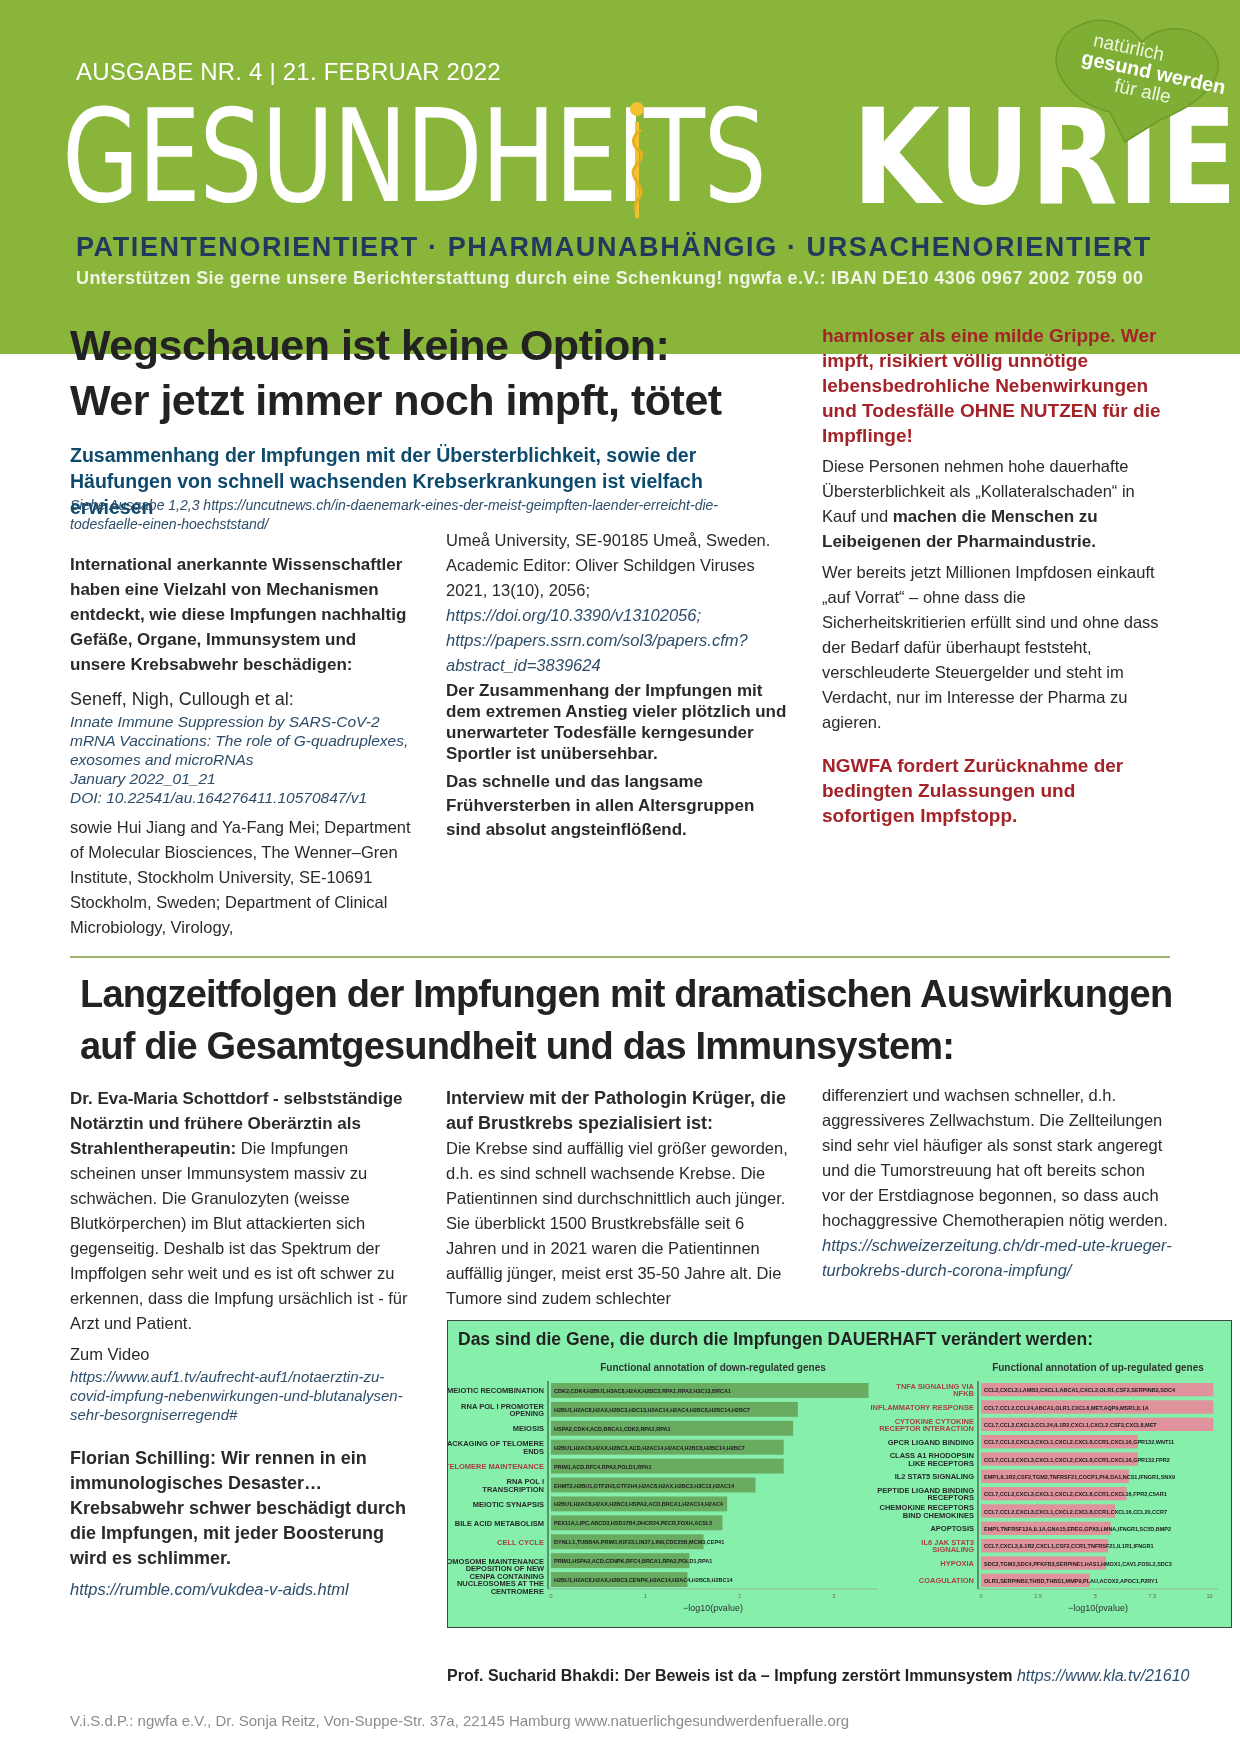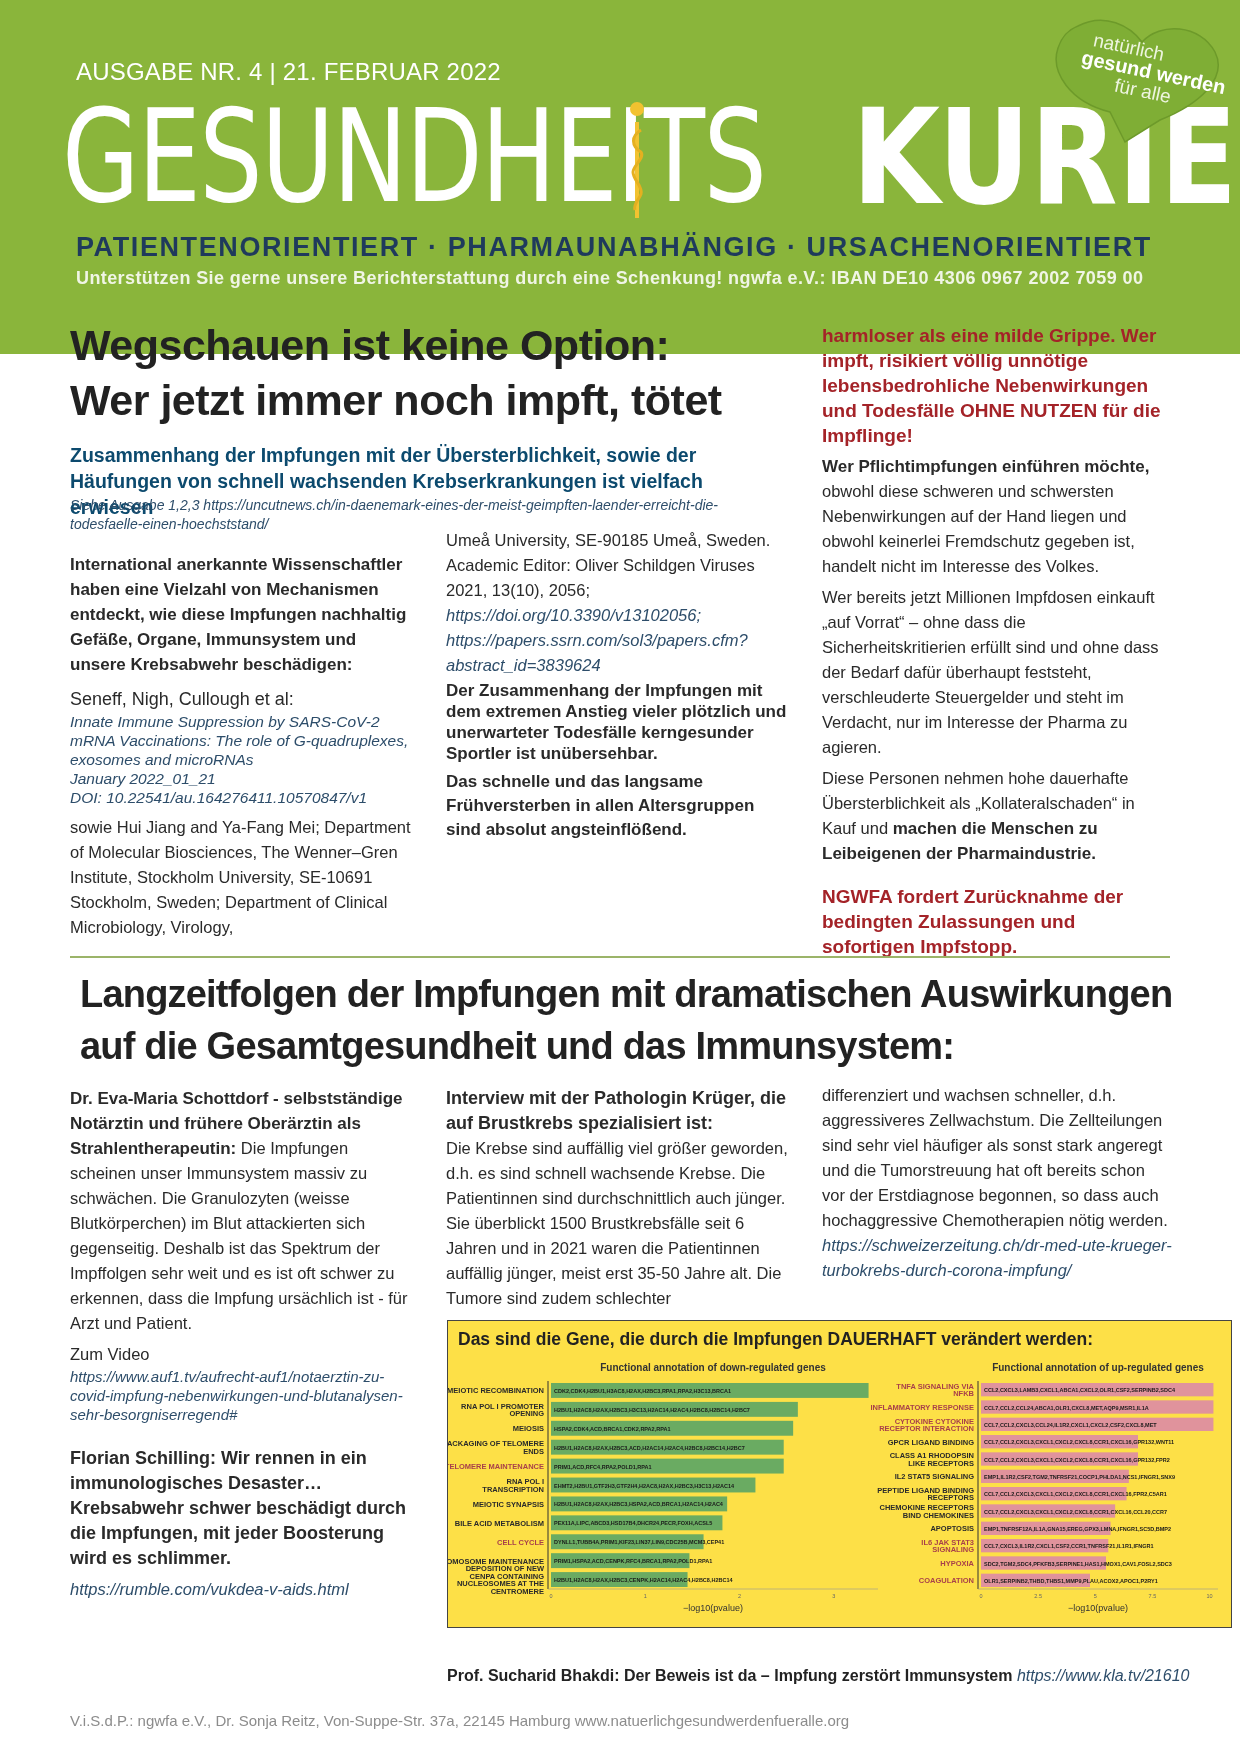--- a/index.html
+++ b/index.html
@@ -21,21 +21,21 @@
   .col { position: absolute; font-size: 16.5px; line-height: 25px; color: #2a2a2a; }
   .col p { margin-bottom: 6px; }
   .bb { font-weight: 700; font-size: 17px; line-height: 25px; }
   .red { color: #a42328; font-weight: 700; font-size: 19px; line-height: 25px; }
   .link { font-style: italic; color: #2d4d6a; }
   .cite { font-style: italic; color: #2d4d6a; font-size: 15.5px; line-height: 19px; }
 
   .rule { position: absolute; left: 70px; top: 956px; width: 1100px; height: 2px; background: #9bb469; }
   .h2 { position: absolute; left: 80px; top: 968px; width: 1120px; font-size: 38px; font-weight: 700; line-height: 52px; color: #222; letter-spacing: -0.8px; }
 
-  .genebox { position: absolute; left: 447px; top: 1320px; width: 785px; height: 308px; border: 1.5px solid #444; background: #fde047; }
+  .genebox { position: absolute; left: 447px; top: 1320px; width: 785px; height: 308px; border: 1.5px solid #444; background: #86efac; }
   .genebox-title { position: absolute; left: 10px; top: 8px; font-size: 17.5px; font-weight: 700; color: #222; white-space: nowrap; }
   .caption { position: absolute; left: 447px; top: 1667px; font-size: 16px; font-weight: 700; color: #222; white-space: nowrap; }
   .caption .link { font-weight: 400; text-align: right; }
   .footer { position: absolute; left: 70px; top: 1712px; font-size: 15px; color: #8c8c8c; white-space: nowrap; }
   svg text { font-family: "Liberation Sans", sans-serif; }
 </style>
 </head>
 <body>
 
 <div class="header">
@@ -78,23 +78,22 @@
 </div>
 
 <div class="col" style="left:446px; top:528px; width:345px;">
   <p style="margin-bottom:2px;"><span>Umeå University, SE-90185 Umeå, Sweden. Academic Editor: Oliver Schildgen  Viruses 2021, 13(10), 2056;</span> <span class="link">https://doi.org/10.3390/v13102056; https://papers.ssrn.com/sol3/papers.cfm?abstract_id=3839624</span></p>
   <p class="bb" style="line-height:21px;">Der Zusammenhang der Impfungen mit dem extremen Anstieg vieler plötzlich und unerwarteter Todesfälle kerngesunder Sportler ist unübersehbar.</p>
   <p class="bb" style="line-height:24px;">Das schnelle und das langsame Frühversterben in allen Altersgruppen sind absolut angsteinflößend.</p>
 </div>
 
 <div class="col" style="left:822px; top:323px; width:350px;">
   <p class="red">harmloser als eine milde Grippe. Wer impft, risikiert völlig unnötige lebensbedrohliche Nebenwirkungen und Todesfälle OHNE NUTZEN für die Impflinge!</p>
-  <p><span class="bb">Wer Pflichtimpfungen einführen möchte,</span><span> obwohl diese schweren und  schwersten Nebenwirkungen auf der Hand liegen und obwohl keinerlei Fremdschutz gegeben ist, handelt nicht im Interesse des Volkes.</span></p>
+  <p><span>Diese Personen nehmen hohe dauerhafte Übersterblichkeit als „Kollateralschaden“ in Kauf und </span><span class="bb">machen die Menschen zu Leibeigenen der Pharmaindustrie.</span></p>
   <p>Wer bereits jetzt Millionen Impfdosen einkauft „auf Vorrat“ – ohne dass die Sicherheitskritierien erfüllt sind und ohne dass der Bedarf dafür überhaupt feststeht, verschleuderte Steuergelder und steht im Verdacht, nur im Interesse der Pharma zu agieren.</p>
-  <p><span>Diese Personen nehmen hohe dauerhafte Übersterblichkeit als „Kollateralschaden“ in Kauf und </span><span class="bb">machen die Menschen zu Leibeigenen der Pharmaindustrie.</span></p>
   <p class="red" style="margin-top:18px;">NGWFA fordert Zurücknahme der bedingten Zulassungen und sofortigen Impfstopp.</p>
 </div>
 
 <div class="rule"></div>
 
 <div class="h2">Langzeitfolgen der Impfungen mit dramatischen  Auswirkungen auf die Gesamtgesundheit und das Immunsystem:</div>
 
 <div class="col" style="left:70px; top:1086px; width:345px;">
   <p><span class="bb">Dr. Eva-Maria Schottdorf - selbstständige Notärztin und frühere Oberärztin als Strahlentherapeutin:</span><span> Die Impfungen scheinen unser Immunsystem massiv zu schwächen. Die Granulozyten (weisse Blutkörperchen) im Blut attackierten sich gegenseitig. Deshalb ist das Spektrum der Impffolgen sehr weit und es ist oft schwer zu erkennen, dass die Impfung ursächlich ist - für Arzt und Patient.</span></p>
   <p style="margin-top:4px; margin-bottom:0;">Zum Video</p>

